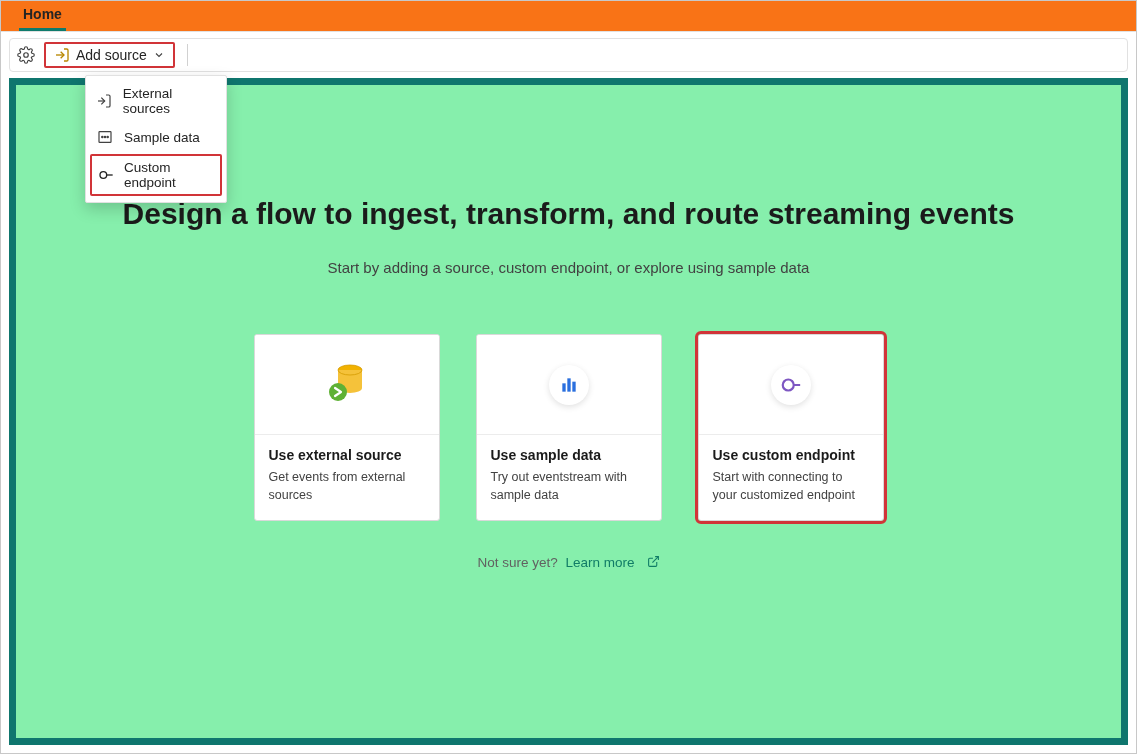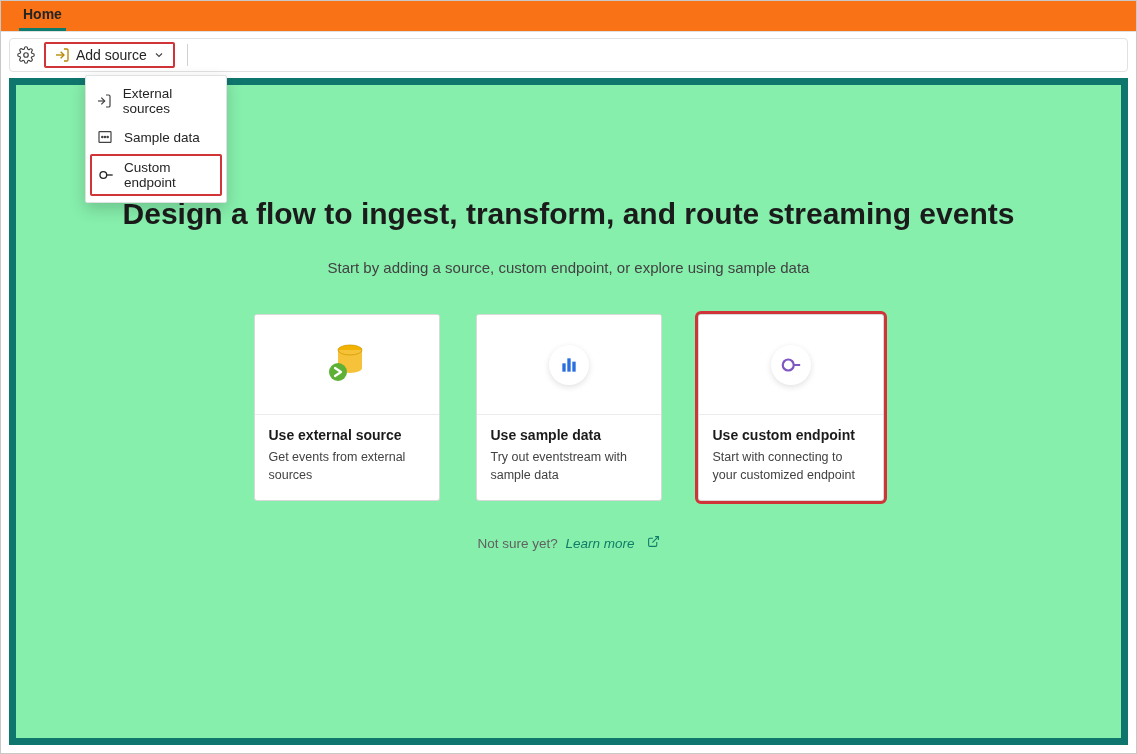--- a/index.html
+++ b/index.html
@@ -133,20 +133,21 @@
   }
   .card {
     width: 186px;
     border: 1px solid #d9d9d9;
     border-radius: 3px;
     background: #fff;
     overflow: hidden;
     cursor: pointer;
     display: flex;
     flex-direction: column;
+    margin-top: 20px;
   }
   .card.highlight {
     outline: 3px solid #d13438;
     outline-offset: 0;
   }
   .card-icon-area {
     height: 100px;
     display: flex;
     align-items: center;
     justify-content: center;
@@ -172,23 +173,21 @@
     margin-top: 34px;
     font-size: 13.5px;
     color: #616161;
   }
   .learn-more-row .link {
     color: #107c66;
     text-decoration: none;
     cursor: pointer;
     margin-left: 4px;
     display: inline-flex;
-    align-items: center;
     gap: 12px;
-    font-style: italic;
   }
   
   .circle-icon {
     width: 40px; height: 40px;
     border-radius: 50%;
     background: #fff;
     box-shadow: 0 2px 6px rgba(0,0,0,0.12);
     display: flex;
     align-items: center;
     justify-content: center;

